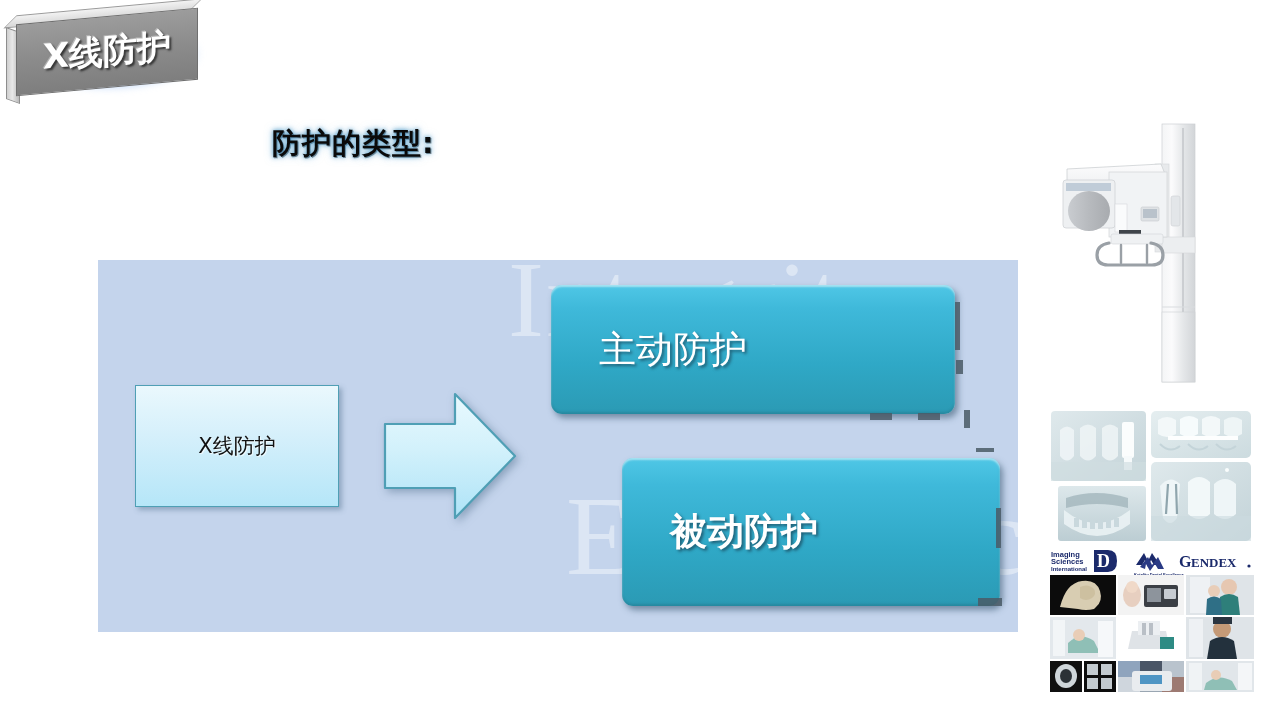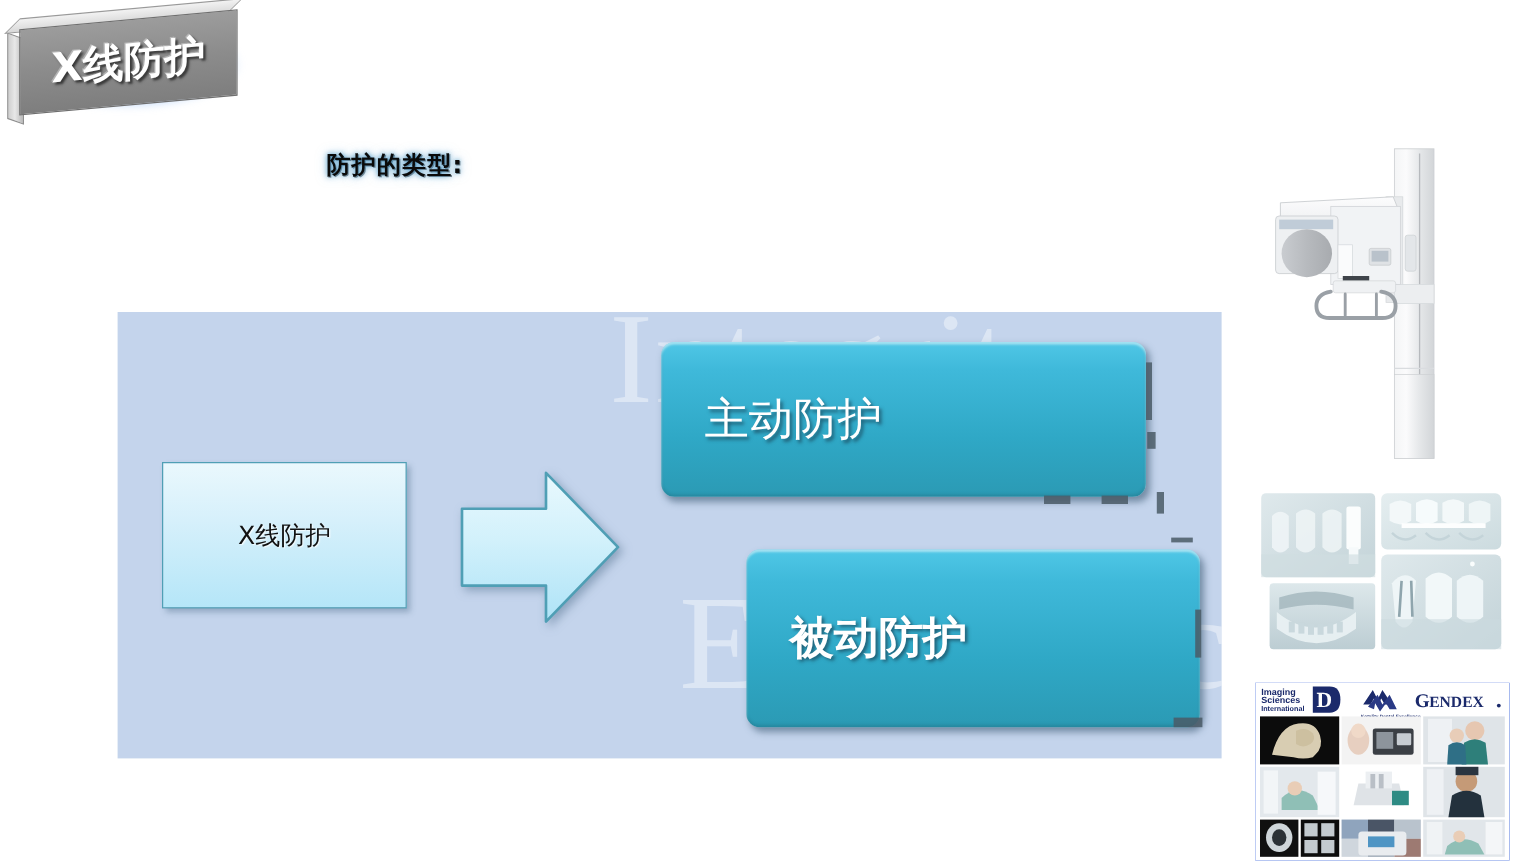--- a/index.html
+++ b/index.html
@@ -41,21 +41,21 @@
   #title-text{
     color:#ffffff;font-size:34px;font-weight:700;letter-spacing:0px;
     font-family:"DejaVu Sans","Liberation Sans",sans-serif;
     text-shadow:2px 2px 2px rgba(40,40,40,0.85), -1px -1px 0 rgba(255,255,255,0.35);
     white-space:nowrap;
   }
 
   
   #heading{
     position:absolute;left:262px;top:124px;
-    font-size:20px;font-weight:700;color:#0a0a0a;
+    font-size:29px;font-weight:700;color:#0a0a0a;
     font-family:"DejaVu Sans","Liberation Sans",sans-serif;
     letter-spacing:1px;white-space:nowrap;
     text-shadow:0 0 4px rgba(60,140,190,0.9), 0 0 9px rgba(90,170,215,0.55), 1px 1px 0 rgba(0,0,0,0.5);
     padding-left:10px;
   }
 
   
   #diagram-panel{
     position:absolute;left:98px;top:260px;width:920px;height:372px;
     background:#c4d4ec;overflow:hidden;
@@ -91,33 +91,33 @@
   .teal-box{
     position:absolute;border-radius:11px;
     background:linear-gradient(180deg,#4fc7e6 0%,#3fb9da 18%,#2fa8c6 62%,#2b9ab4 100%);
     box-shadow:3px 4px 6px rgba(50,80,105,0.55), inset 0 2px 2px rgba(255,255,255,0.5), inset 0 -2px 3px rgba(0,0,0,0.12);
     display:flex;align-items:center;
   }
   .teal-label{
     color:#ffffff;font-size:37px;font-weight:500;
     font-family:"DejaVu Sans","Liberation Sans",sans-serif;
     text-shadow:2px 2px 3px rgba(25,70,90,0.75);
-    margin-left:36px;white-space:nowrap;
+    margin-left:48px;white-space:nowrap;
   }
   #box-active{left:453px;top:25px;width:404px;height:129px;}
   #box-passive{left:524px;top:198px;width:378px;height:148px;}
   #box-passive .teal-label{font-weight:600;}
 
   
   .tab-mark{position:absolute;background:#4a5a66;opacity:0.85;}
 
   
   #photo-machine{position:absolute;left:1043px;top:112px;width:222px;height:292px;background:#ffffff;}
   #photo-xrays{position:absolute;left:1048px;top:406px;width:208px;height:140px;background:#ffffff;}
-  #photo-collage{position:absolute;left:1046px;top:569px;width:212px;height:148px;background:#1d4ed8;}
+  #photo-collage{position:absolute;left:1046px;top:547px;width:212px;height:148px;background:#ef4444;}
 </style>
 </head>
 <body>
 
 <div id="slide">
 
   <div id="title-banner">
     <div id="title-glow"></div>
     <div id="title-slab">
       <div class="slab-side"></div>

